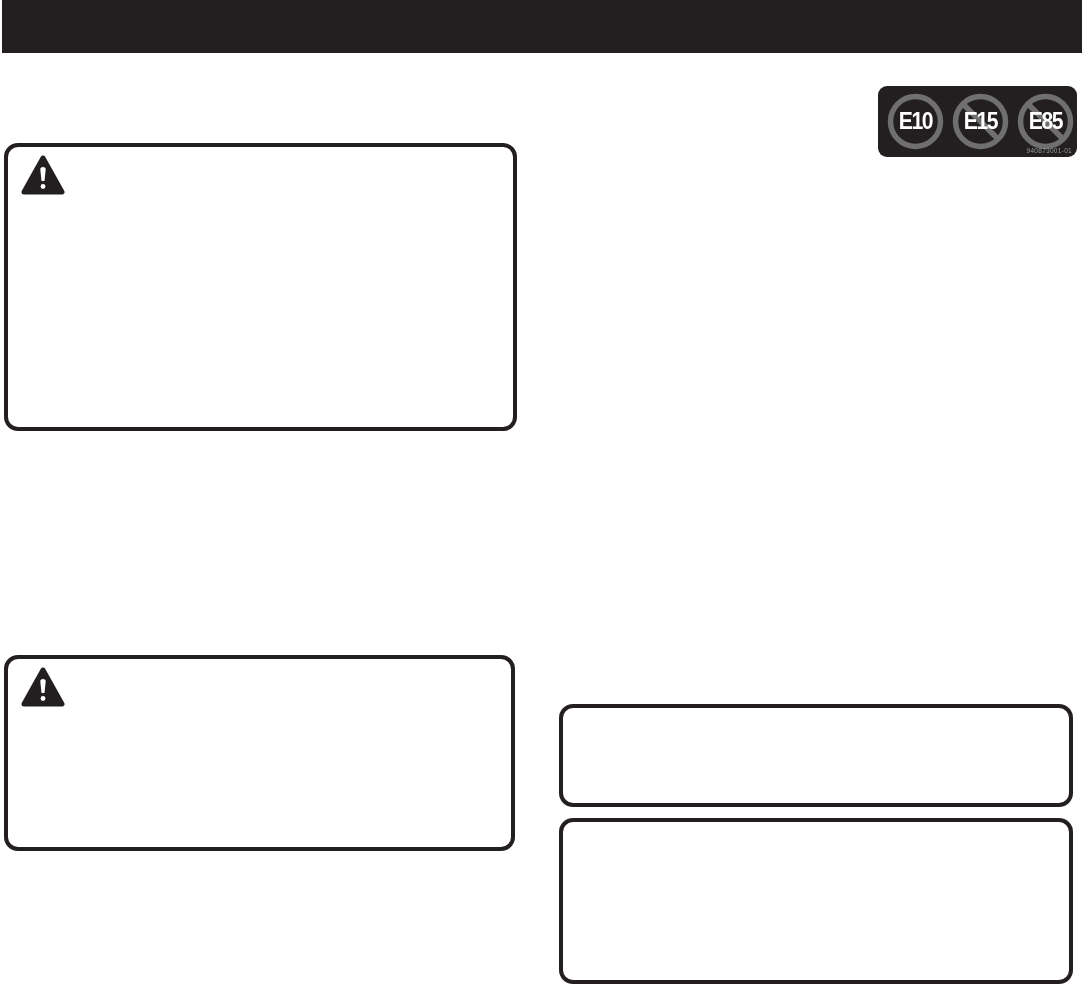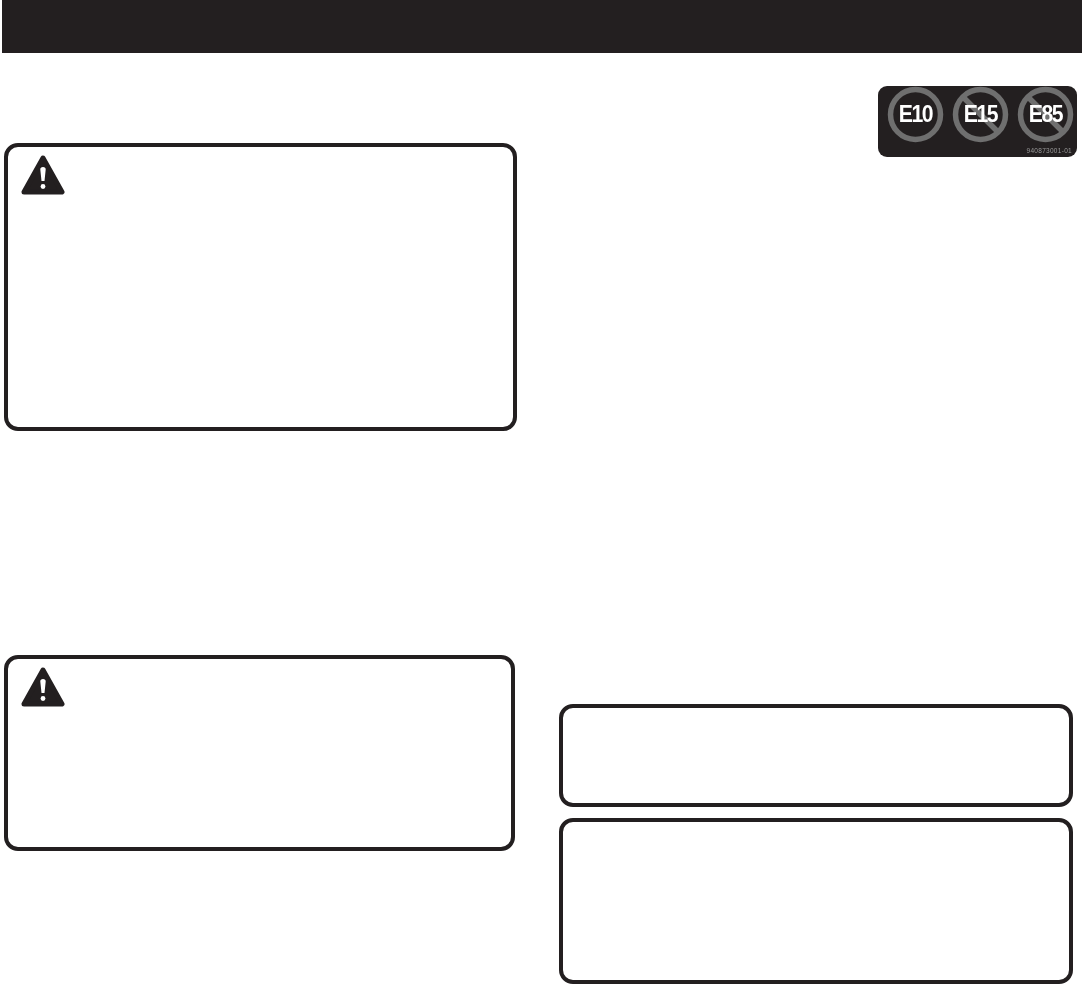--- a/index.html
+++ b/index.html
@@ -21,20 +21,21 @@
   }
 
   
   .fuel-label {
     position: absolute;
     left: 878px; top: 86px;
     width: 199px; height: 71px;
     background: #231f20;
     border-radius: 9px;
     display: flex;
+    align-items: center;
     gap: 8px;
     padding-left: 9px;
     box-sizing: border-box;
   }
   .fuel-item {
     position: relative;
     width: 57px; height: 57px;
     flex: 0 0 auto;
   }
   .fuel-item svg { position: absolute; inset: 0; }

